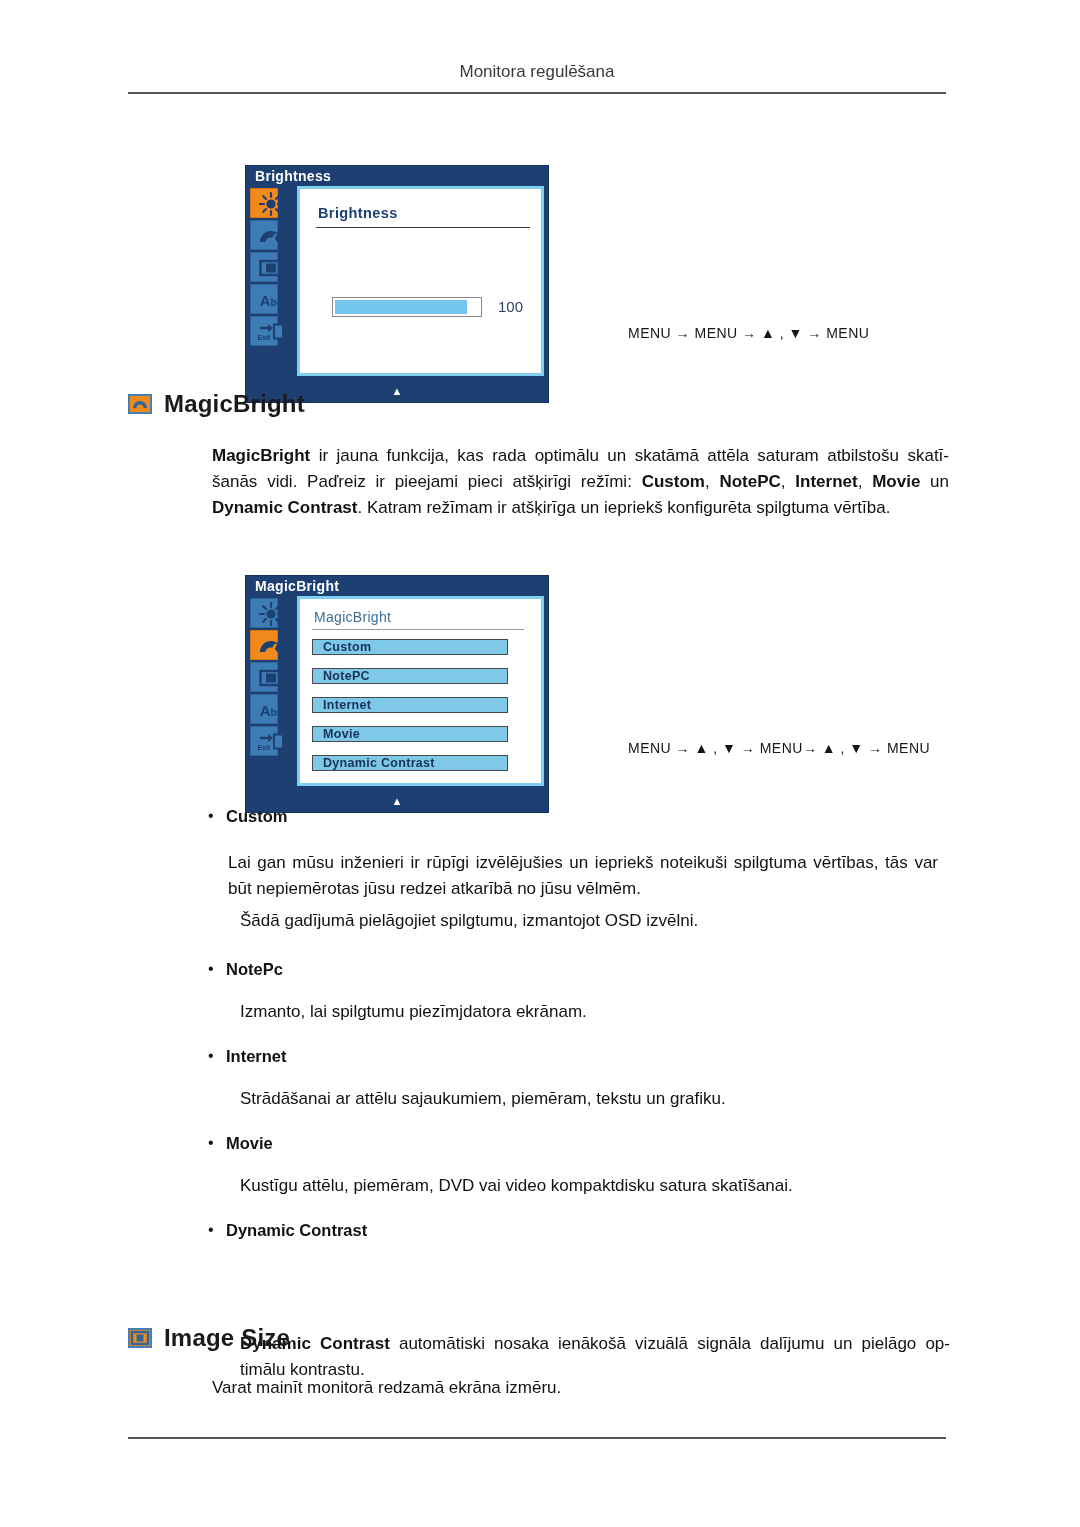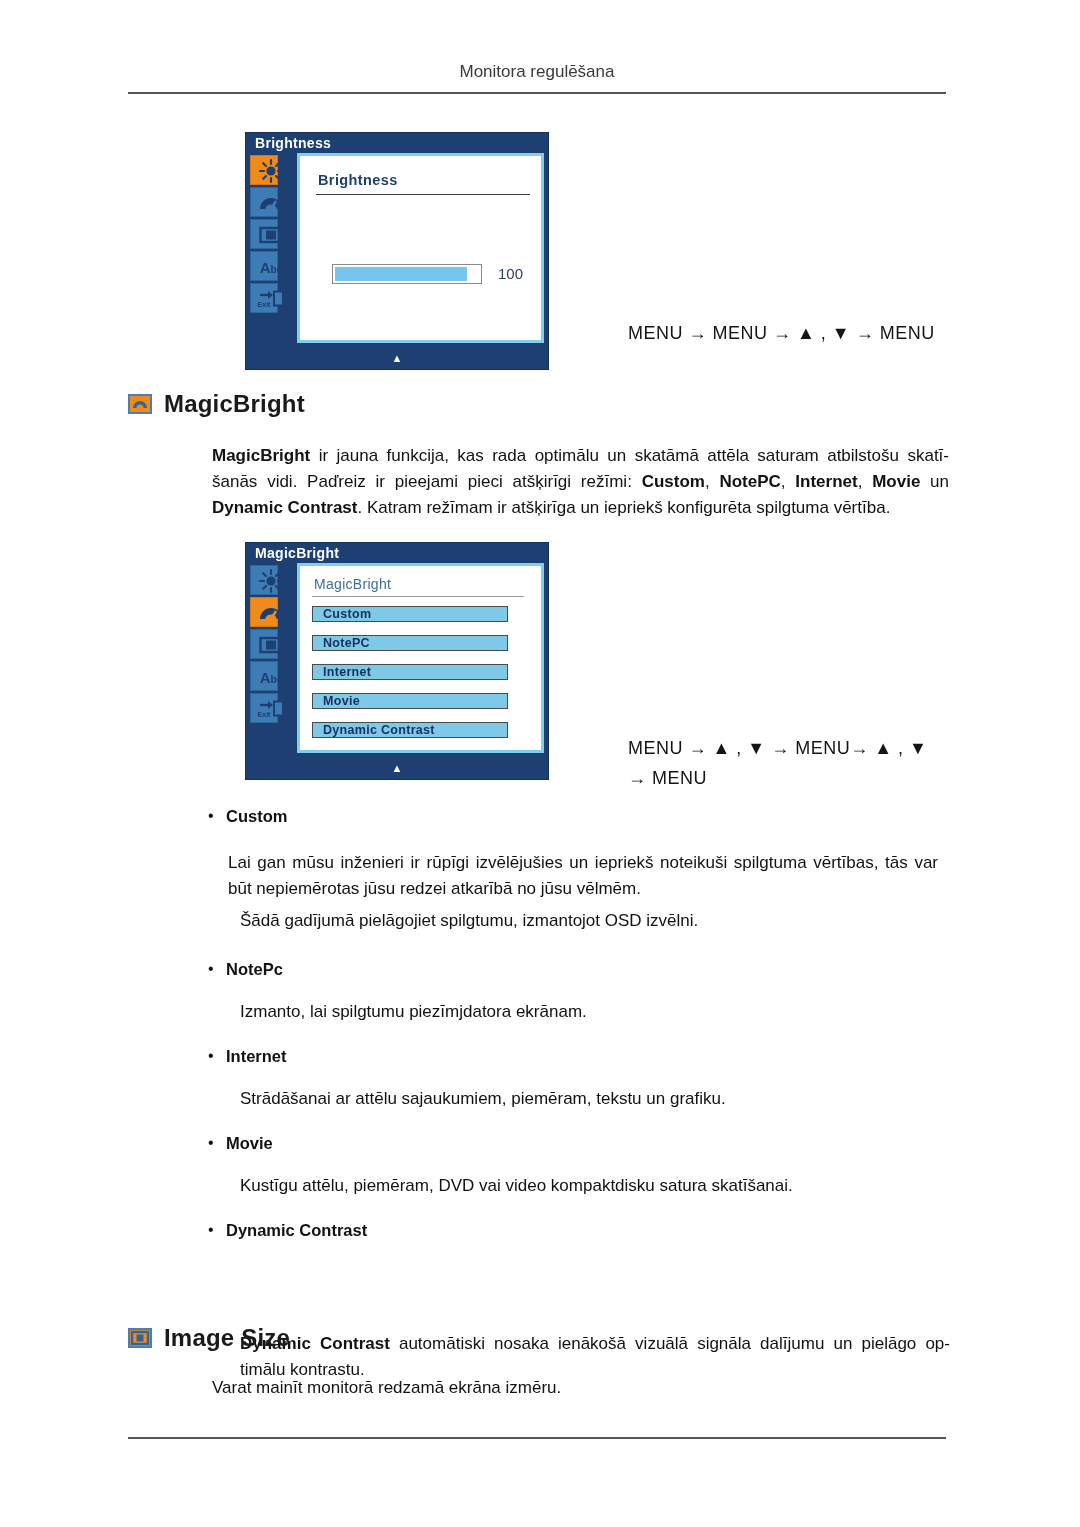--- a/index.html
+++ b/index.html
@@ -58,20 +58,21 @@
     width:18px; flex:0 0 18px; text-align:left; font-size:16px; line-height:22px;
   }
   .bullet-label { font-weight:bold; line-height:22px; }
 
   
   .osd {
     position:absolute; width:304px; height:238px;
     background:#1d3f72;
     border:1px solid #16325c;
     font-family:"Liberation Sans", sans-serif;
+    margin-top:33px;
   }
   .osd-title {
     height:20px; line-height:20px;
     color:#ffffff; font-size:14px; font-weight:bold;
     padding-left:9px; letter-spacing:.3px;
     background:#1d3f72;
   }
   .osd-mid { display:flex; height:190px; padding-left:4px; }
   .osd-rail { width:44px; flex:0 0 44px; padding-top:2px; }
   .rail-btn {
@@ -123,21 +124,21 @@
   .mb-opt {
     position:absolute; left:12px; width:196px; height:16px;
     background:#7ec8e8; border:1px solid #4a4a4a;
     font-size:12.5px; font-weight:bold; color:#16325c;
     line-height:14px; padding-left:10px; letter-spacing:.3px;
   }
 
   
   .navkeys {
     position:absolute;
-    font-size:18px; line-height:30px; color:#151515; letter-spacing:.5px;
+    font-size:14px; line-height:30px; color:#151515; letter-spacing:.5px;
   }
 </style>
 </head>
 <body>
 
 <div class="page-header">Monitora regulēšana</div>
 <div class="rule-top"></div>
 
 <div class="osd" style="left:245px; top:132px;">
   <div class="osd-title">Brightness</div>

